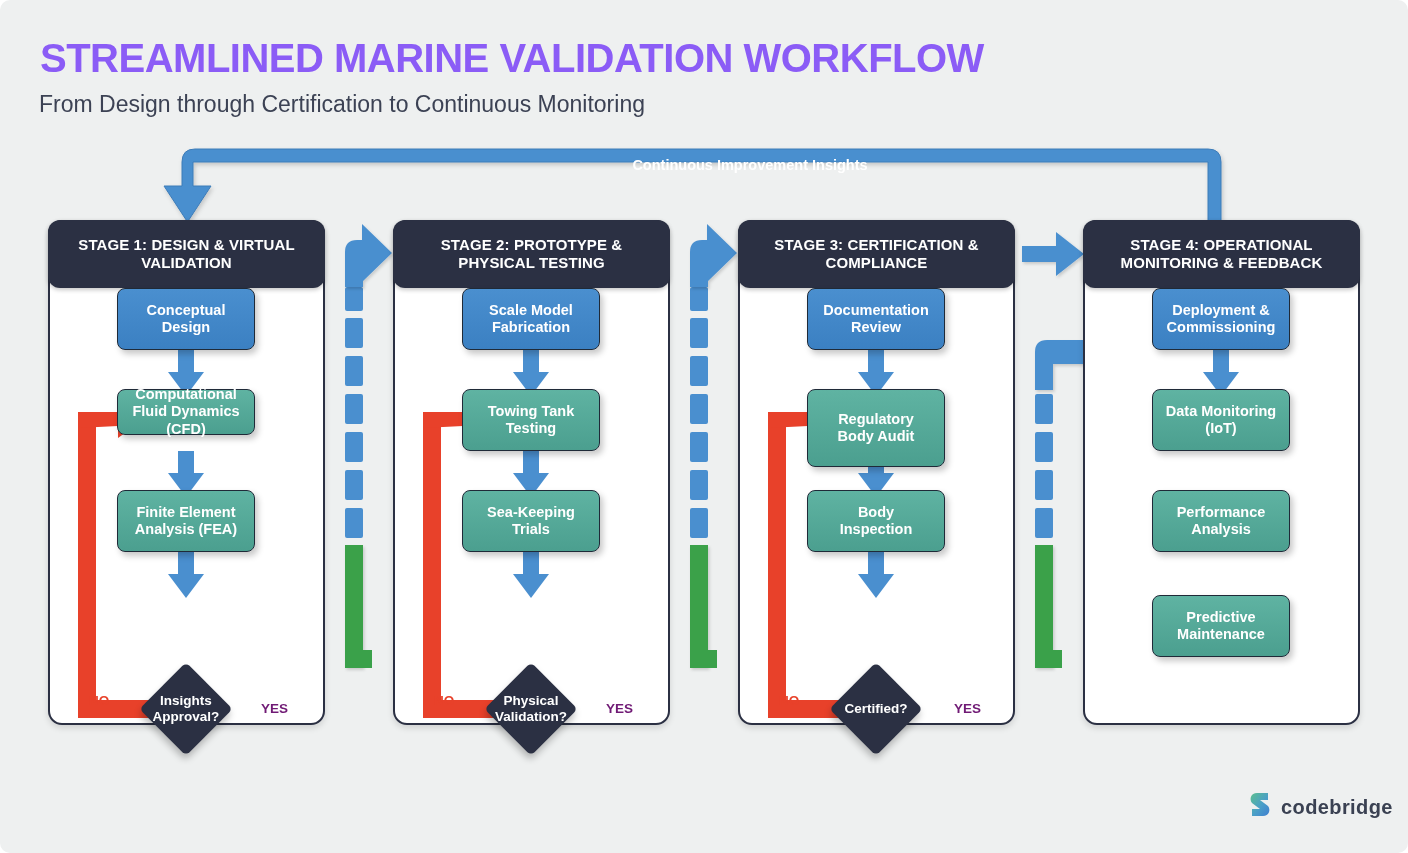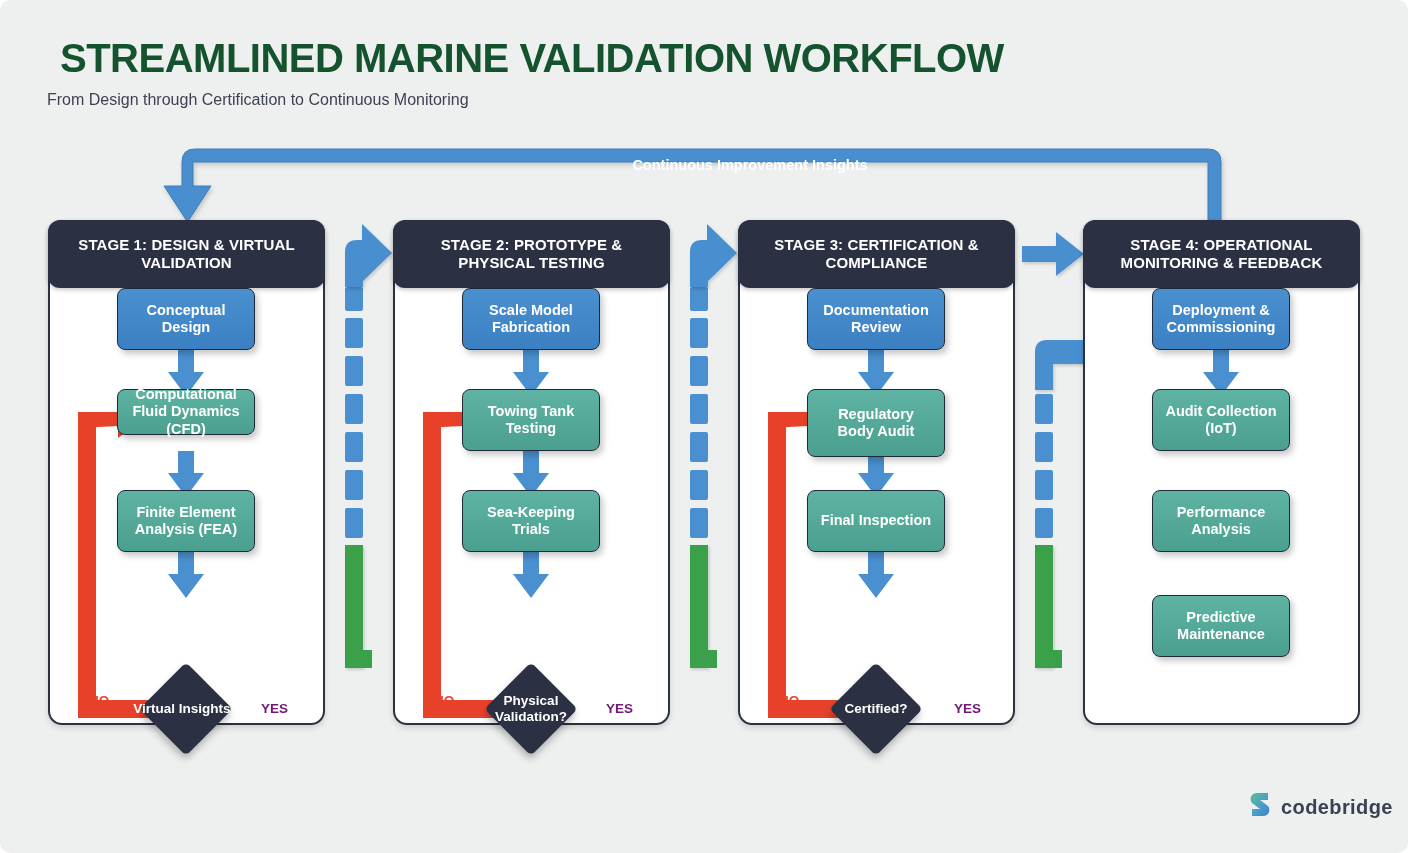--- a/index.html
+++ b/index.html
@@ -9,28 +9,28 @@
     font-family:"Liberation Sans","DejaVu Sans",sans-serif;
     overflow:hidden;
   }
   #canvas{
     position:absolute;left:0;top:0;width:1408px;height:853px;
     background:#eef0f0;
     border-radius:10px;
     overflow:hidden;
   }
   #title{
-    position:absolute;left:60px;top:36px;
+    position:absolute;left:40px;top:36px;
     font-size:40px;font-weight:bold;letter-spacing:-0.5px;
-    color:#14532d;
+    color:#8b5cf6;
     white-space:nowrap;
   }
   #subtitle{
-    position:absolute;left:47px;top:91px;
-    font-size:16px;font-weight:normal;
+    position:absolute;left:39px;top:91px;
+    font-size:23px;font-weight:normal;
     color:#3c4254;
     white-space:nowrap;
   }
 
   
   #banner-svg{position:absolute;left:0;top:130;width:1408px;height:130px;}
   #banner-label{
     position:absolute;left:0;top:157px;width:1408px;
     text-align:center;
     font-size:14.5px;font-weight:bold;color:#ffffff;
@@ -212,21 +212,21 @@
         <g fill="#e8412a">
           <path d="M 105 430 L 30 430 L 30 128 L 48 128 L 48 412 L 105 412 Z"></path>
           <path d="M 30 140 L 30 124 L 70 124 L 70 112 L 96 131 L 70 150 L 70 138 Z"></path>
         </g>
       </svg>
       <div class="node blue" style="left:69px;top:0px;height:62px">Conceptual Design</div>
       <div class="node teal" style="left:69px;top:101px;height:46px">Computational Fluid Dynamics (CFD)</div>
       <div class="node teal" style="left:69px;top:202px;height:62px">Finite Element Analysis (FEA)</div>
       <div class="diamond" style="left:84px;top:381px">
         <div class="dshape"></div>
-        <div class="dtext">Virtual Insights?</div>
+        <div class="dtext">Insights Approval?</div>
       </div>
       <div class="lbl no" style="left:41px;top:405px">NO</div>
       <div class="lbl yes" style="left:213px;top:413px">YES</div>
     </div>
   </div>
 
   <div class="stage" style="left:393px">
     <div class="stage-panel"></div>
     <div class="stage-header">STAGE 2: PROTOTYPE &amp; PHYSICAL TESTING</div>
     <div class="stage-body">
@@ -262,42 +262,42 @@
           <path d="M 130 62 L 146 62 L 146 84 L 156 84 L 138 108 L 120 84 L 130 84 Z"></path>
           <path d="M 130 163 L 146 163 L 146 185 L 156 185 L 138 209 L 120 185 L 130 185 Z"></path>
           <path d="M 130 264 L 146 264 L 146 286 L 156 286 L 138 310 L 120 286 L 130 286 Z"></path>
         </g>
         <g fill="#e8412a">
           <path d="M 105 430 L 30 430 L 30 128 L 48 128 L 48 412 L 105 412 Z"></path>
           <path d="M 30 140 L 30 124 L 70 124 L 70 112 L 96 131 L 70 150 L 70 138 Z"></path>
         </g>
       </svg>
       <div class="node blue" style="left:69px;top:0px;height:62px">Documentation Review</div>
-      <div class="node teal" style="left:69px;top:101px;height:68px">Regulatory Body Audit</div>
-      <div class="node teal" style="left:69px;top:202px;height:62px">Final Inspection</div>
+      <div class="node teal" style="left:69px;top:101px;height:78px">Regulatory Body Audit</div>
+      <div class="node teal" style="left:69px;top:202px;height:62px">Body Inspection</div>
       <div class="diamond" style="left:84px;top:381px">
         <div class="dshape"></div>
         <div class="dtext">Certified?</div>
       </div>
       <div class="lbl no" style="left:41px;top:405px">NO</div>
       <div class="lbl yes" style="left:216px;top:413px">YES</div>
     </div>
   </div>
 
   <div class="stage" style="left:1083px">
     <div class="stage-panel"></div>
     <div class="stage-header">STAGE 4: OPERATIONAL MONITORING &amp; FEEDBACK</div>
     <div class="stage-body">
       <svg class="conn" width="277" height="437" viewBox="0 0 277 437">
         <g fill="#4a8fcf">
           <path d="M 130 62 L 146 62 L 146 84 L 156 84 L 138 108 L 120 84 L 130 84 Z"></path>
         </g>
       </svg>
       <div class="node blue" style="left:69px;top:0px;height:62px">Deployment &amp; Commissioning</div>
-      <div class="node teal" style="left:69px;top:101px;height:62px">Audit Collection (IoT)</div>
+      <div class="node teal" style="left:69px;top:101px;height:62px">Data Monitoring (IoT)</div>
       <div class="node teal" style="left:69px;top:202px;height:62px">Performance Analysis</div>
       <div class="node teal" style="left:69px;top:307px;height:62px">Predictive Maintenance</div>
     </div>
   </div>
 
   <svg id="logo" viewBox="0 0 140 34">
     <defs>
       <linearGradient id="lg" x1="0" y1="0" x2="1" y2="1">
         <stop offset="0%" stop-color="#5bbf8f"></stop>
         <stop offset="55%" stop-color="#4a9fc8"></stop>

